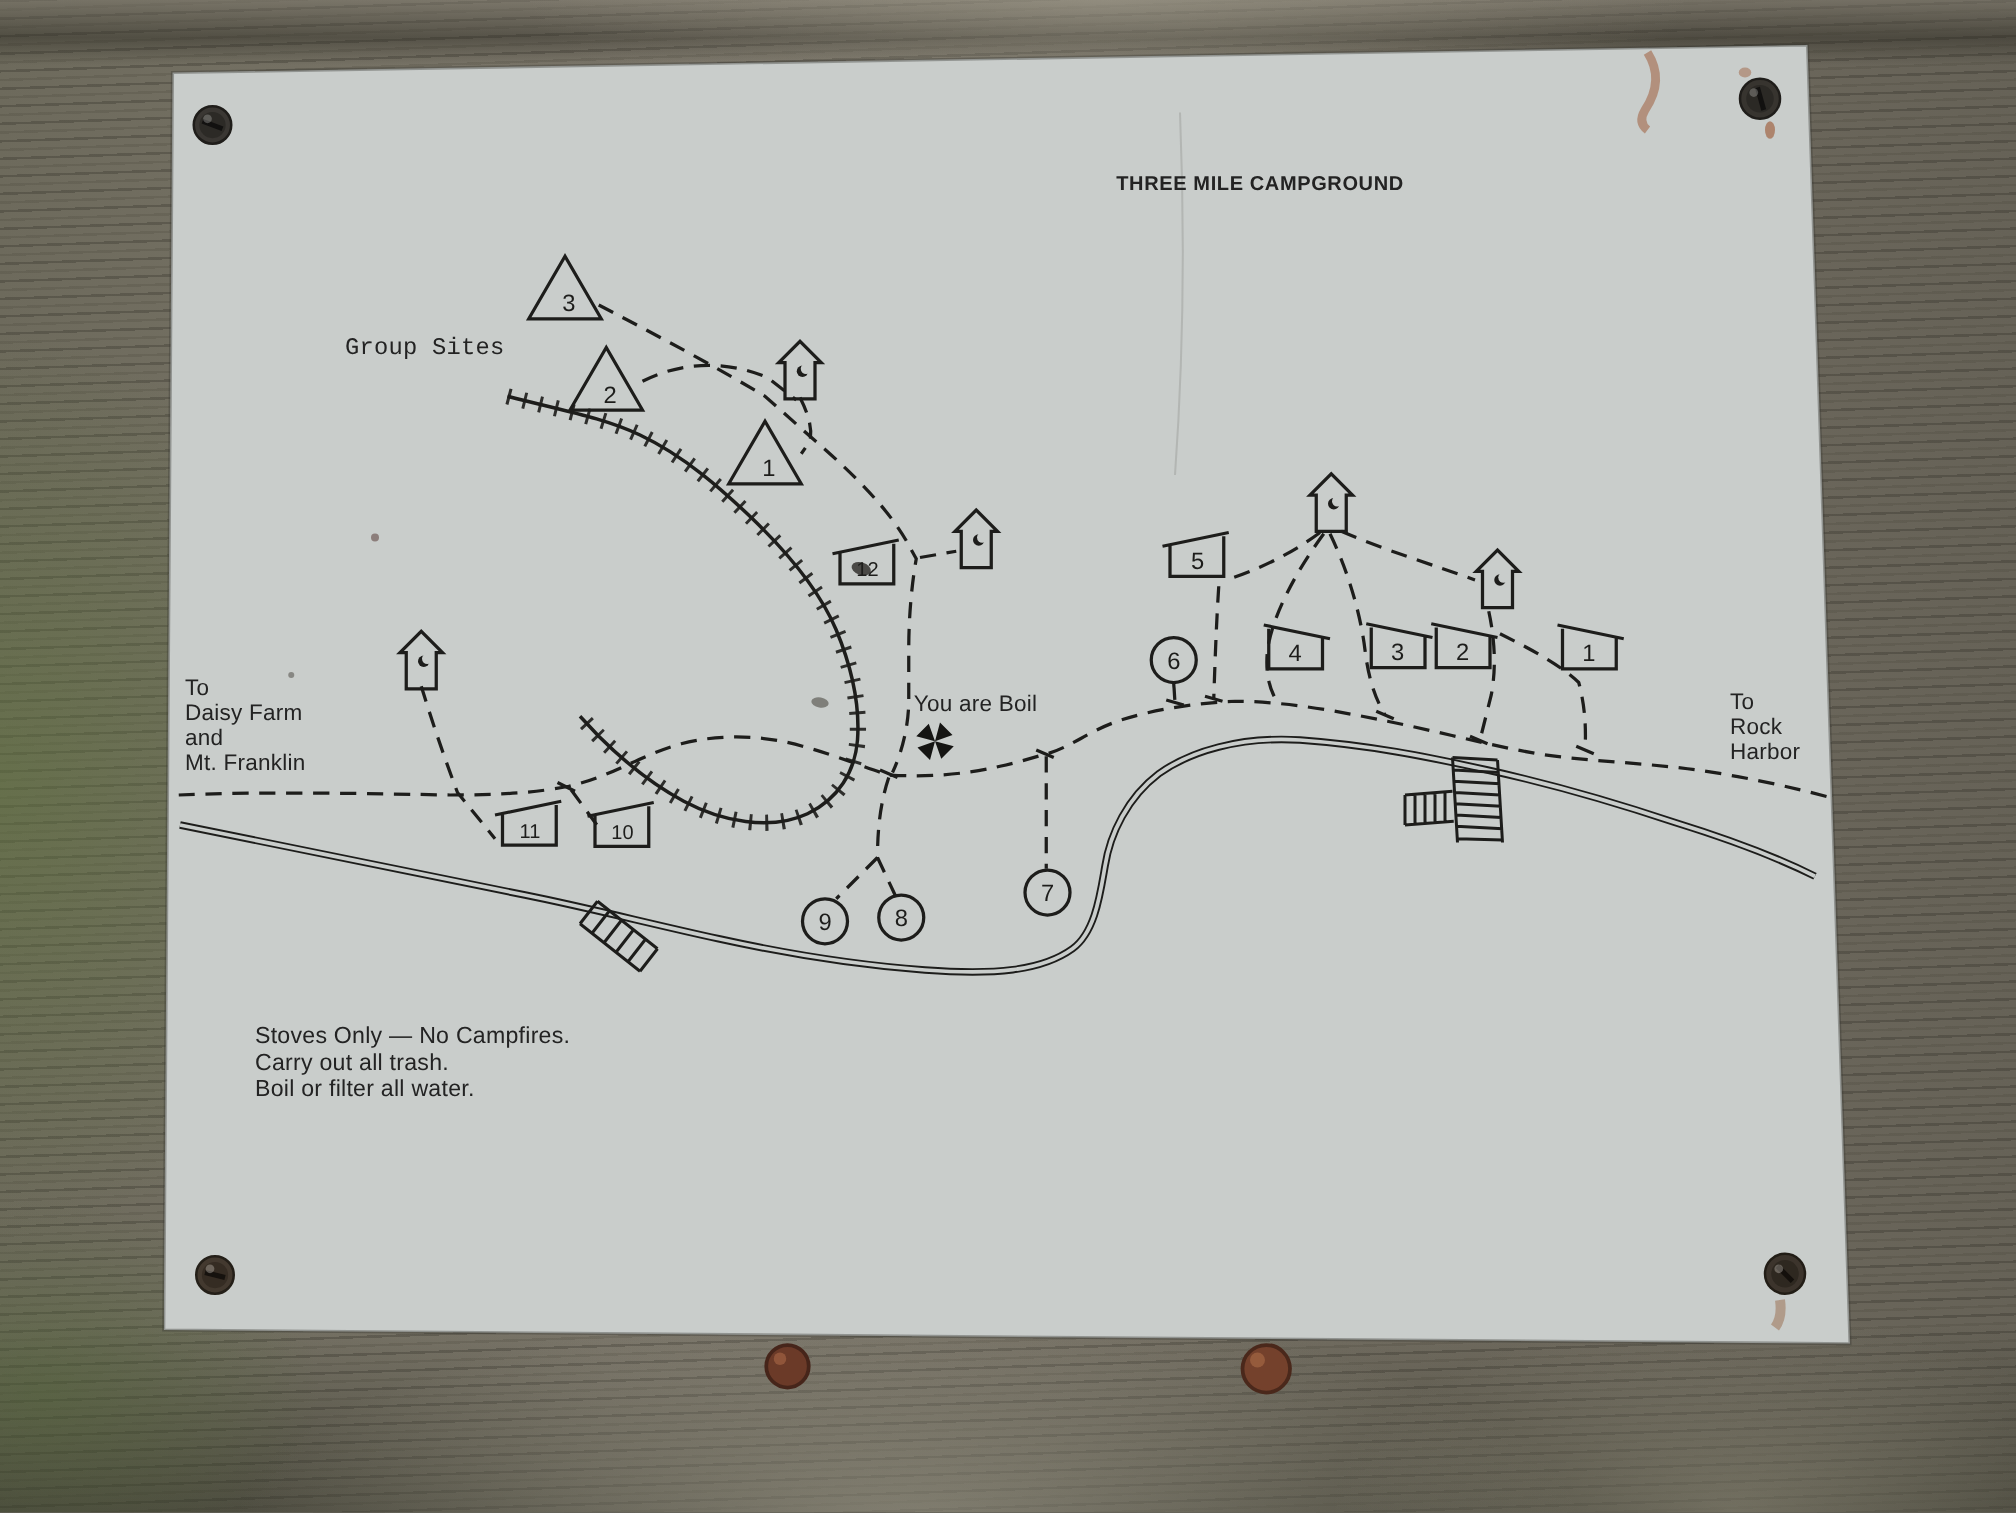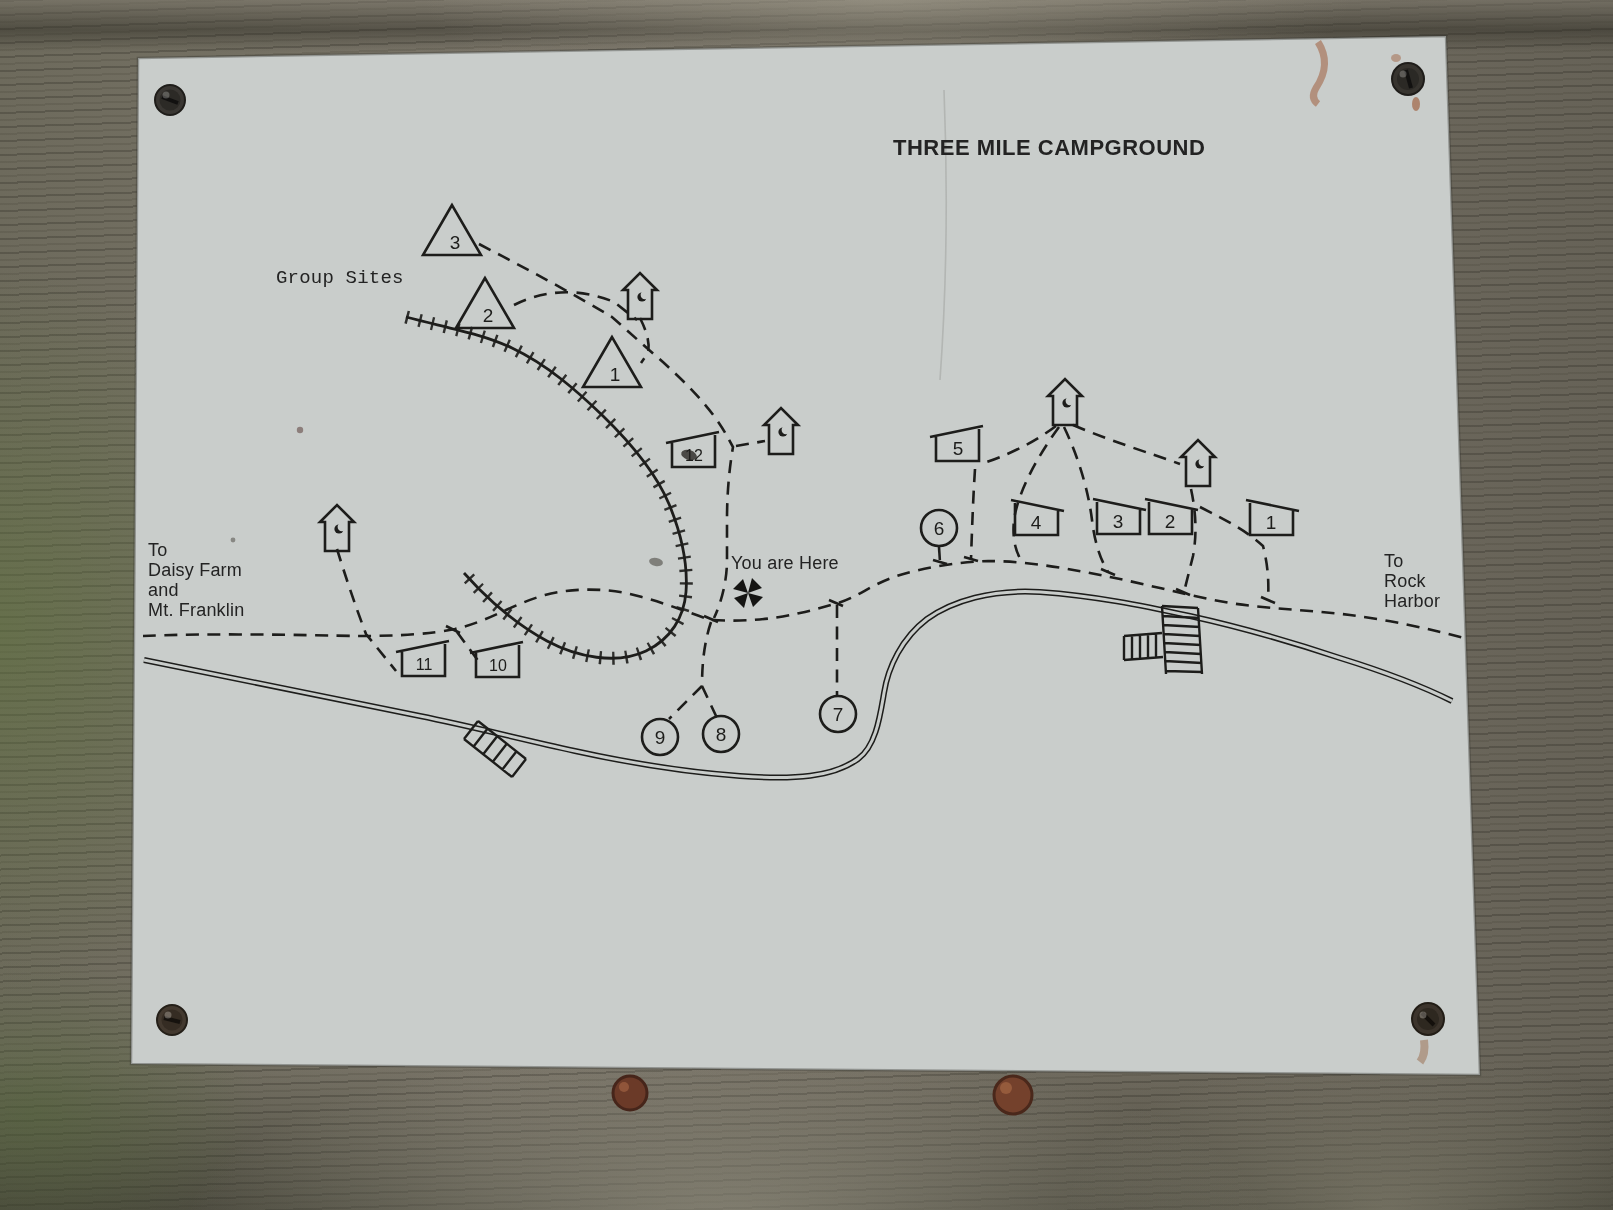--- a/index.html
+++ b/index.html
@@ -26,21 +26,21 @@
       radial-gradient(380px 300px at 30% 48%, rgba(255,255,255,.35), rgba(255,255,255,0) 70%),
       radial-gradient(420px 240px at 44% 64%, rgba(255,255,255,.22), rgba(255,255,255,0) 70%),
       linear-gradient(160deg, #e2e5e3 0%, #d3d7d5 28%, #c8cccา 55%, #c2c7c6 100%);
     background-color:#c9cdcb;
   }
   svg.overlay{position:absolute;inset:0;}
   .label{
     position:absolute;color:#232323;white-space:pre-line;
     font-size:18px;line-height:20px;letter-spacing:.2px;
   }
-  .title{left:893px;top:138px;font-weight:700;font-size:22px;letter-spacing:.5px;white-space:nowrap;}
+  .title{left:893px;top:138px;font-weight:700;font-size:16px;letter-spacing:.5px;white-space:nowrap;}
   .group-sites{left:276px;top:268px;font-size:19px;font-family:Liberation Mono, monospace;}
   .you-are-here{left:731px;top:553px;}
   .dest-left{left:148px;top:540px;}
   .dest-right{left:1384px;top:551px;}
   .rules{left:204px;top:817px;line-height:21.5px;font-size:18.5px;}
 </style>
 </head>
 <body>
 
 <div class="photo">
@@ -183,22 +183,25 @@
     <g>
       <circle cx="630" cy="1093" r="17" fill="#6b3a28" stroke="#46251a" stroke-width="3"></circle>
       <circle cx="624" cy="1087" r="5" fill="rgba(190,120,80,.45)"></circle>
       <circle cx="1013" cy="1095" r="19" fill="#74412c" stroke="#4a281b" stroke-width="3"></circle>
       <circle cx="1006" cy="1088" r="6" fill="rgba(200,130,85,.4)"></circle>
     </g>
   </svg>
 
   <div class="label title">THREE MILE CAMPGROUND</div>
   <div class="label group-sites">Group Sites</div>
-  <div class="label you-are-here">You are Here</div>
+  <div class="label you-are-here">You are Boil</div>
   <div class="label dest-left">To
 Daisy Farm
 and
 Mt. Franklin</div>
   <div class="label dest-right">To
 Rock
 Harbor</div>
+  <div class="label rules">Stoves Only — No Campfires.
+Carry out all trash.
+Boil or filter all water.</div>
 
 </div>
 
 </body></html>

